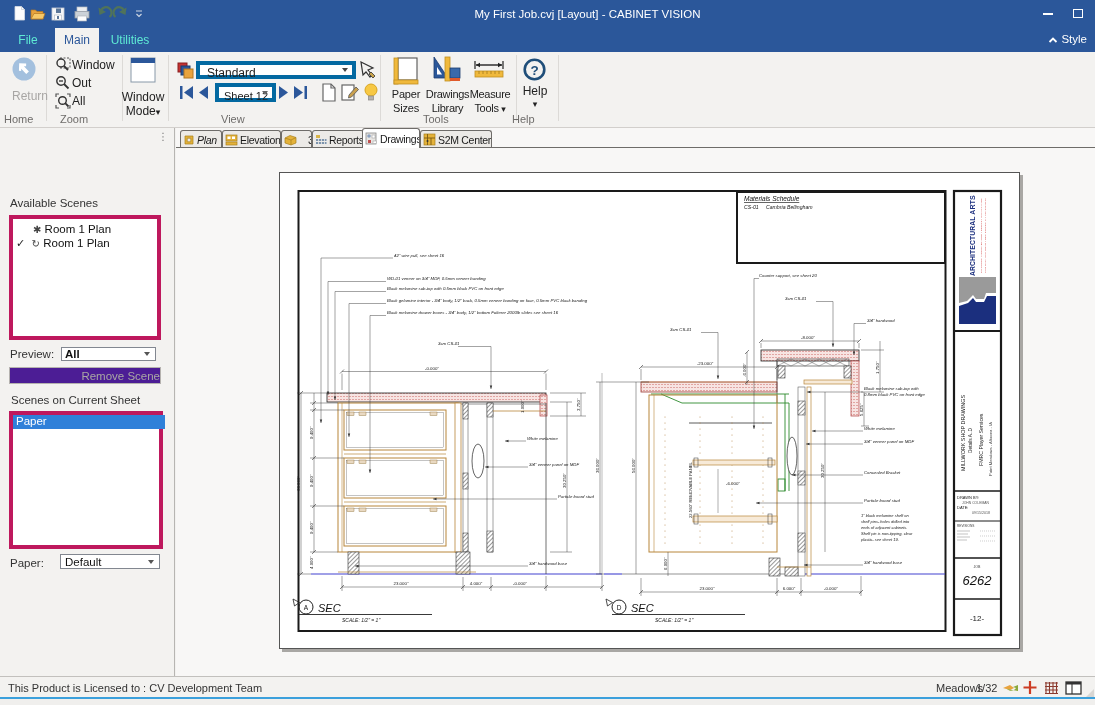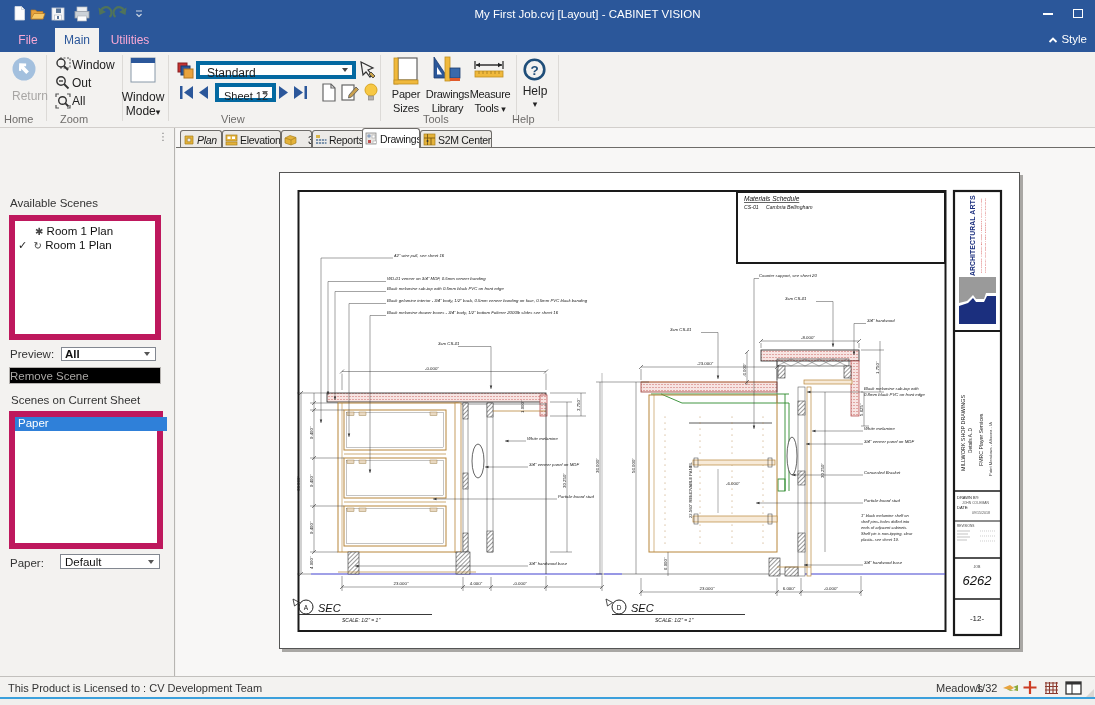--- a/index.html
+++ b/index.html
@@ -6,38 +6,38 @@
 html,body { width:1095px; height:705px; overflow:hidden; font-family:"Liberation Sans", sans-serif; }
 body { position:relative; background:#f2f1ef; }
 .abs { position:absolute; }
 
 
 #titlebar { left:0; top:0; width:1095px; height:28px; background:#2b579a; }
 #title-text { left:0; top:8px; width:1175px; text-align:center; color:#fff; font-size:11.5px; }
 
 
 #tabrow { left:0; top:28px; width:1095px; height:24px; background:#2b579a; }
-.rtab { position:absolute; top:0; height:24px; line-height:24px; color:#f9a8d4; font-size:12px; text-align:center; }
+.rtab { position:absolute; top:0; height:24px; line-height:24px; color:#5eead4; font-size:12px; text-align:center; }
 #tab-main { background:#f3f2f0; color:#2b579a; }
 #stylebtn { position:absolute; right:8px; top:5px; color:#fff; font-size:11.5px; }
 
 
 #ribbon { left:0; top:52px; width:1095px; height:76px; background:#f3f2f0; border-bottom:1px solid #d2cfcc; }
 .gsep { position:absolute; top:3px; width:1px; height:66px; background:#dcdad7; }
 .glabel { position:absolute; top:61px; font-size:11px; color:#6e6c6a; }
 .rlabel { font-size:12px; color:#222; }
 .gray { color:#a8a6a4; }
 .combo { position:absolute; background:#fff; border:4px solid #0369a1; font-size:12px; color:#222; }
 .combo .arr { position:absolute; right:4px; top:50%; margin-top:-2px; width:0; height:0; border-left:3.5px solid transparent; border-right:3.5px solid transparent; border-top:4px solid #444; }
 
 
 #lpanel { left:0; top:128px; width:175px; height:548px; background:#f3f2f0; border-right:1px solid #b7b5b2; }
 #cadbox { position:absolute; left:2px; top:22px; width:163px; height:37px; background:#eae7e4; border:1px solid #d0cdc9; }
 .plabel { position:absolute; font-size:11.5px; color:#333; }
-.listbox { position:absolute; background:#fff; border:6px solid #be185d; }
+.listbox { position:absolute; background:#fff; border:4px solid #be185d; }
 .pcombo { position:absolute; background:#fff; border:1px solid #828790; font-size:11.5px; color:#111; }
 .pcombo .arr { position:absolute; right:5px; top:50%; margin-top:-2px; width:0; height:0; border-left:3.5px solid transparent; border-right:3.5px solid transparent; border-top:4px solid #555; }
 
 
 #canvas { left:176px; top:128px; width:919px; height:548px; background:#f8f7f6; }
 .dtab { position:absolute; top:2px; height:18px; background:#eceae7; border:1px solid #6e6c69; border-bottom:none; border-radius:3px 3px 0 0; font-size:10.5px; color:#1a1a1a; white-space:nowrap; display:flex; align-items:center; overflow:hidden; }
 .dtab svg { flex:none; }
 .dtab span { margin-left:1px; letter-spacing:-0.3px; }
 .dtab.active { background:#fff; top:0; height:20px; z-index:3; }
 #tabline { position:absolute; left:0; top:19px; width:919px; height:1px; background:#6e6c69; }
@@ -254,21 +254,21 @@
   <div class="plabel" style="left:10px; top:69px;">Available Scenes</div>
   <div class="listbox" style="left:9px; top:87px; width:152px; height:125px;" id="scenelist">
     <div style="position:absolute; left:20px; top:4px; width:130px; font-size:11.5px; color:#111;"><span style="color:#444; font-size:10px;">✱</span>&nbsp;Room 1 Plan</div>
     <div style="position:absolute; left:3px; top:18px; width:146px; font-size:11.5px; color:#111;"><span style="font-size:11px; color:#222;">✓</span>&nbsp;&nbsp;<span style="color:#444; font-size:10px;">↻</span>&nbsp;Room 1 Plan</div>
   </div>
   <div class="plabel" style="left:10px; top:220px;">Preview:</div>
   <div class="pcombo" style="left:61px; top:219px; width:95px; height:14px;">
       <span style="position:absolute;left:3px;top:0;font-weight:bold;">All</span>
       <span class="arr"></span>
     </div>
-  <div style="position:absolute; left:9px; top:239px; width:152px; height:17px; background:#000000; border:1px solid #b5b2af; text-align:left; font-size:11.5px; line-height:16px;"><span style="color:#a9a7a4;">Remove Scene</span></div>
+  <div style="position:absolute; left:9px; top:239px; width:152px; height:17px; background:#4c1d95; border:1px solid #b5b2af; text-align:right; font-size:11.5px; line-height:16px;"><span style="color:#a9a7a4;">Remove Scene</span></div>
   <div class="plabel" style="left:11px; top:266px;">Scenes on Current Sheet</div>
   <div class="listbox" style="left:9px; top:283px; width:154px; height:138px;" id="paperlist">
     <div style="position:absolute; left:0px; top:0px; width:152px; height:14px; background:#2f80d9; color:#fff; font-size:11.5px; padding-left:3px;">Paper</div>
   </div>
   <div class="plabel" style="left:10px; top:429px;">Paper:</div>
   <div class="pcombo" style="left:60px; top:426px; width:100px; height:15px;">
       <span style="position:absolute;left:4px;top:1px;">Default</span>
       <span class="arr"></span>
     </div>
 </div>

